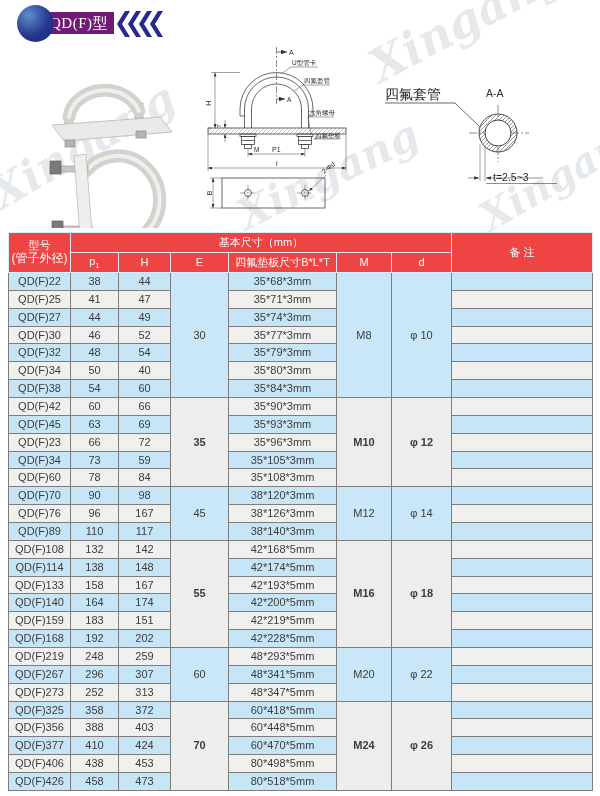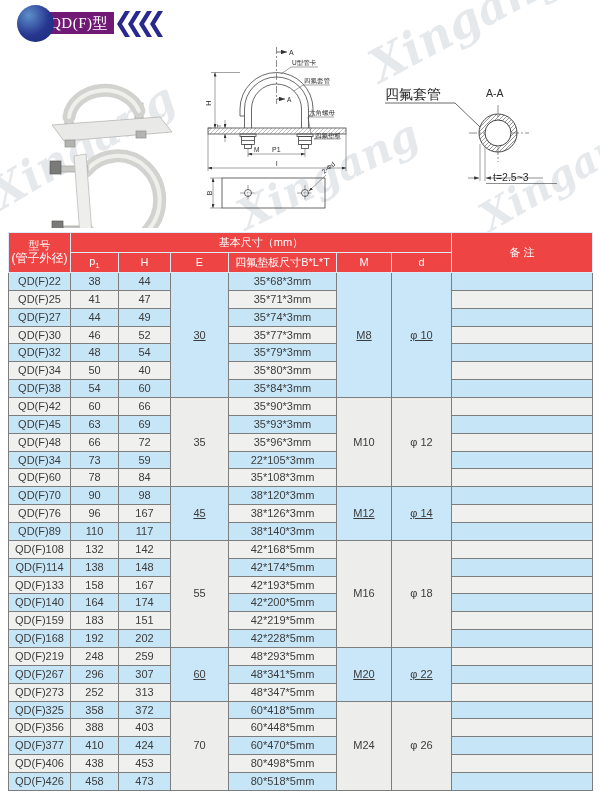--- a/index.html
+++ b/index.html
@@ -21,22 +21,22 @@
   
   table.spec{position:absolute;left:8px;top:232px;width:584px;height:559px;border-collapse:collapse;
       table-layout:fixed;border:1px solid #4d4d4d;}
   table.spec th{background:#ef4444;color:#fff;font-weight:normal;font-size:11px;
       border:1px solid #dcebf7;padding:0;line-height:1.15;}
   table.spec thead tr{height:20px;}
   table.spec td{border:1px solid #7d7d7d;padding:0;text-align:center;font-size:11px;color:#3c3c3c;
       white-space:nowrap;overflow:hidden;line-height:1;}
   tr.rb > td{background:#c6e6f8;}
   tr.rg > td{background:#f0f0ef;}
-  td.mb{background:#c9e7f8 !important;text-decoration:underline;}
-  td.mg{background:#ededec !important;}
+  td.mb{background:#c9e7f8 !important;}
+  td.mg{background:#ededec !important;font-weight:bold;}
   .mdl2{font-size:12px;}
   sub{font-size:8px;}
 </style>
 </head>
 <body>
 <div class="page">
 
   <span class="wm" style="left:360px;top:-8px;font-size:46px;transform:rotate(-28deg);">Xingang</span>
   <span class="wm" style="left:-20px;top:120px;font-size:44px;transform:rotate(-30deg);">Xingang</span>
   <span class="wm" style="left:230px;top:150px;font-size:42px;transform:rotate(-26deg);">Xingang</span>
@@ -285,31 +285,31 @@
           <td></td>
         </tr>
         <tr class="rb">
           <td>QD(F)45</td>
           <td>63</td>
           <td>69</td>
           <td>35*93*3mm</td>
           <td></td>
         </tr>
         <tr class="rg">
-          <td>QD(F)48</td>
+          <td>QD(F)23</td>
           <td>66</td>
           <td>72</td>
           <td>35*96*3mm</td>
           <td></td>
         </tr>
         <tr class="rb">
           <td>QD(F)34</td>
           <td>73</td>
           <td>59</td>
-          <td>22*105*3mm</td>
+          <td>35*105*3mm</td>
           <td></td>
         </tr>
         <tr class="rg">
           <td>QD(F)60</td>
           <td>78</td>
           <td>84</td>
           <td>35*108*3mm</td>
           <td></td>
         </tr>
         <tr class="rb">

